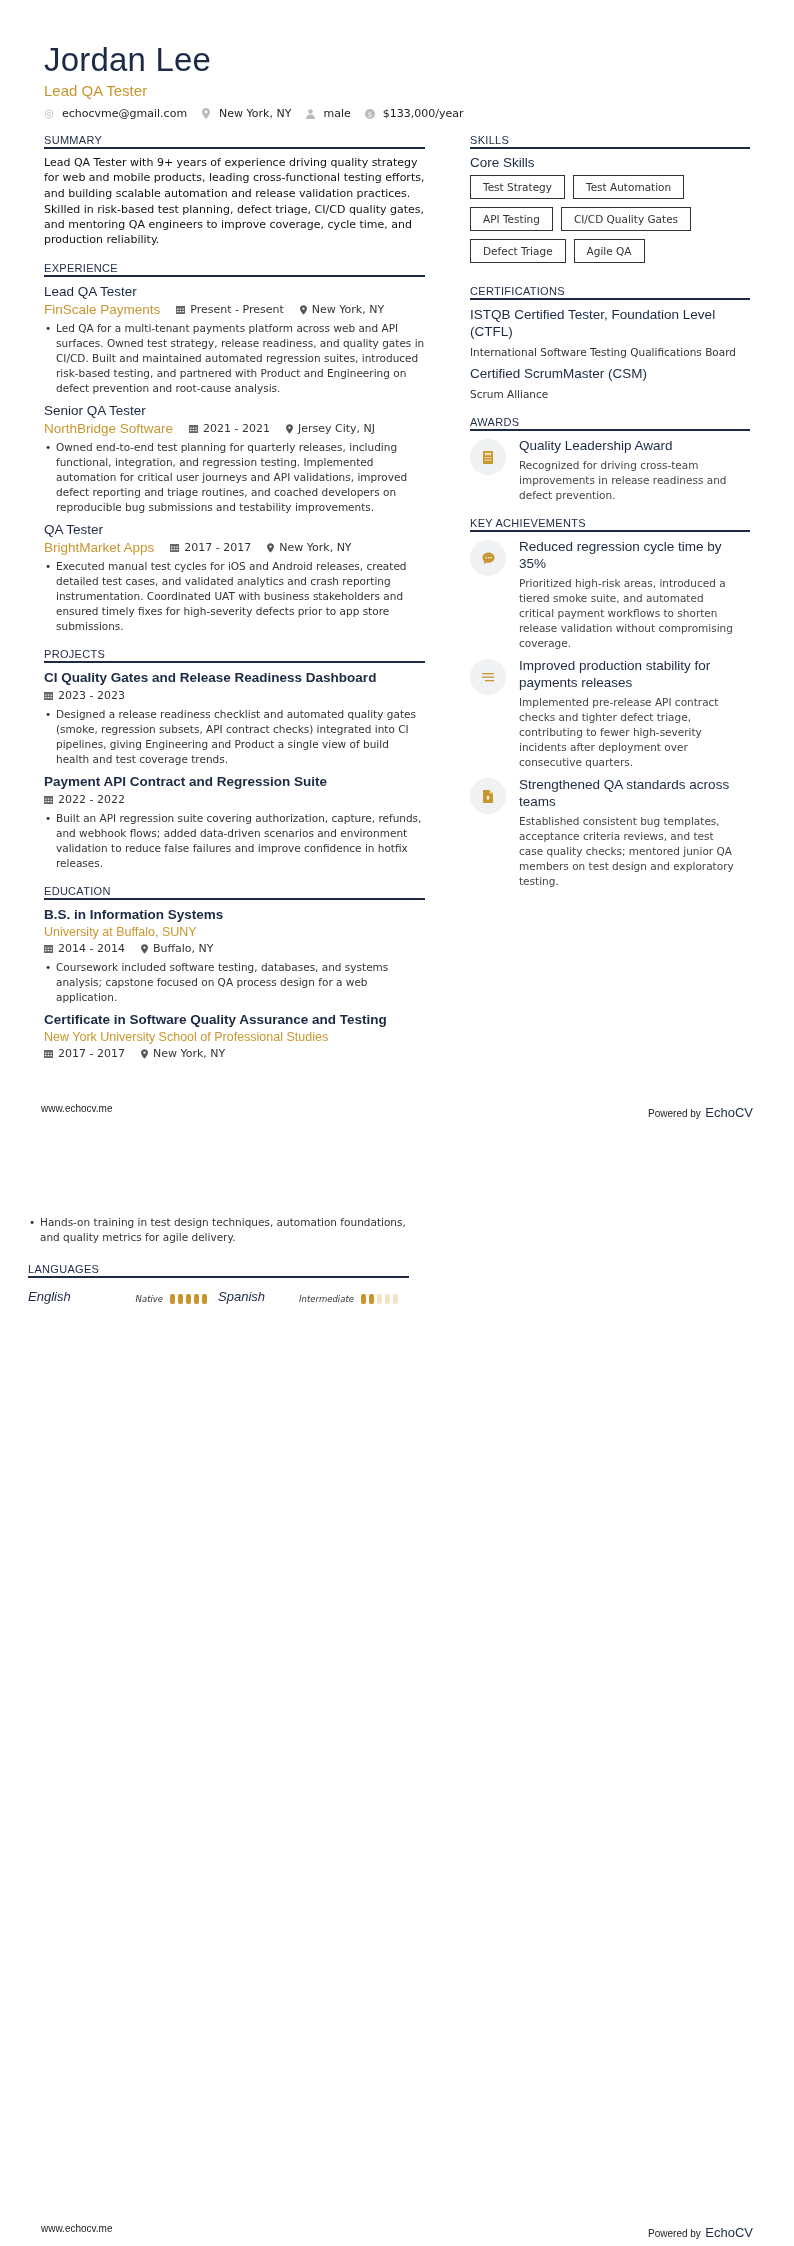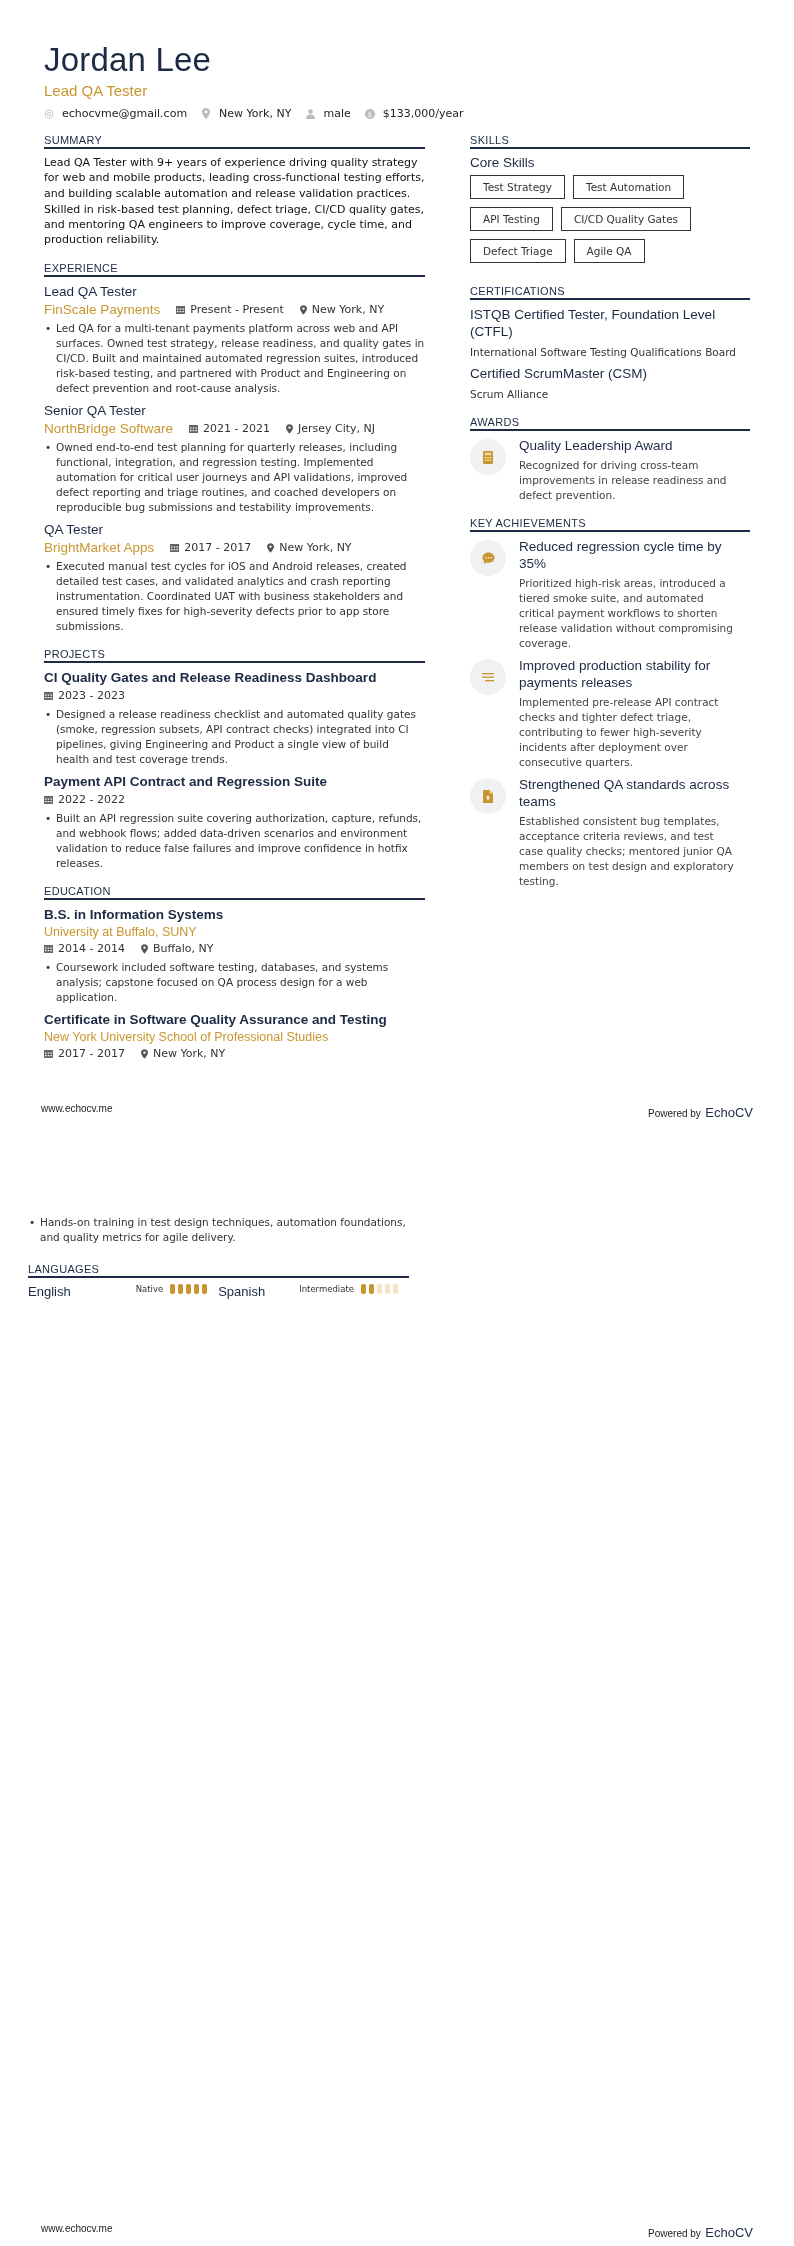--- a/index.html
+++ b/index.html
@@ -47,21 +47,21 @@
   .icon-body { width: 222px; }
   .item-title { font-family: "Liberation Sans", sans-serif; font-size: 13.5px; color: #1c2a44; line-height: 17px; }
   .item-desc { font-size: 10.5px; color: #444; line-height: 15px; margin-top: 4px; }
 
   .footer { position: absolute; left: 41px; width: 712px; display: flex; justify-content: space-between; align-items: flex-start; font-family: "Liberation Sans", sans-serif; }
   .footer .url { font-size: 10px; color: #222; }
   .footer .powered { font-size: 10px; color: #222; }
   .footer .brand { font-size: 13px; color: #1c2a44; }
 
   .page2 { position: absolute; left: 28px; top: 1168px; width: 381px; margin-top: 45px; }
-  .lang-row { display: flex; align-items: flex-start; height: 20px; }
+  .lang-row { display: flex; align-items: flex-end; height: 20px; font-style: italic; }
   .lang-name { font-family: "Liberation Sans", sans-serif; font-size: 13px; color: #1c2a44; width: 113px; }
   .lang-level { font-size: 8.5px; color: #333; margin-right: 7px; }
   .dots { display: flex; margin-right: 8px; }
   .dot { width: 5px; height: 10px; border-radius: 2px; margin-right: 3px; background: #c8962e; }
   .dot.off { background: #f3e3c5; }
 </style>
 </head>
 <body>
 
 <div class="page">

